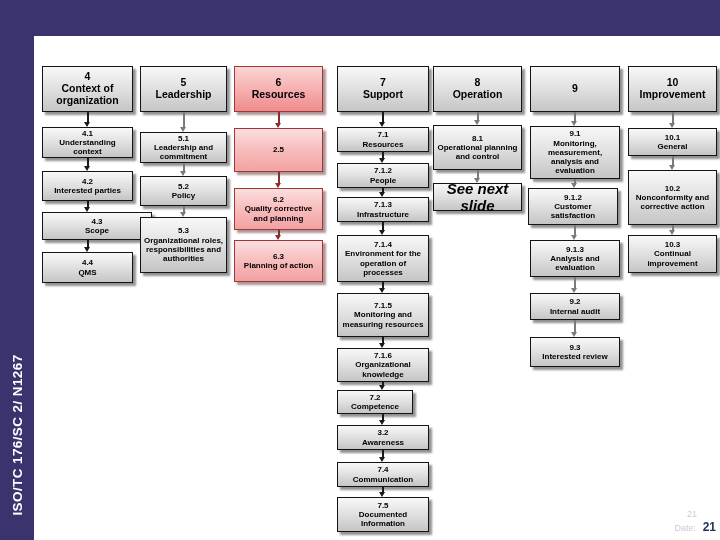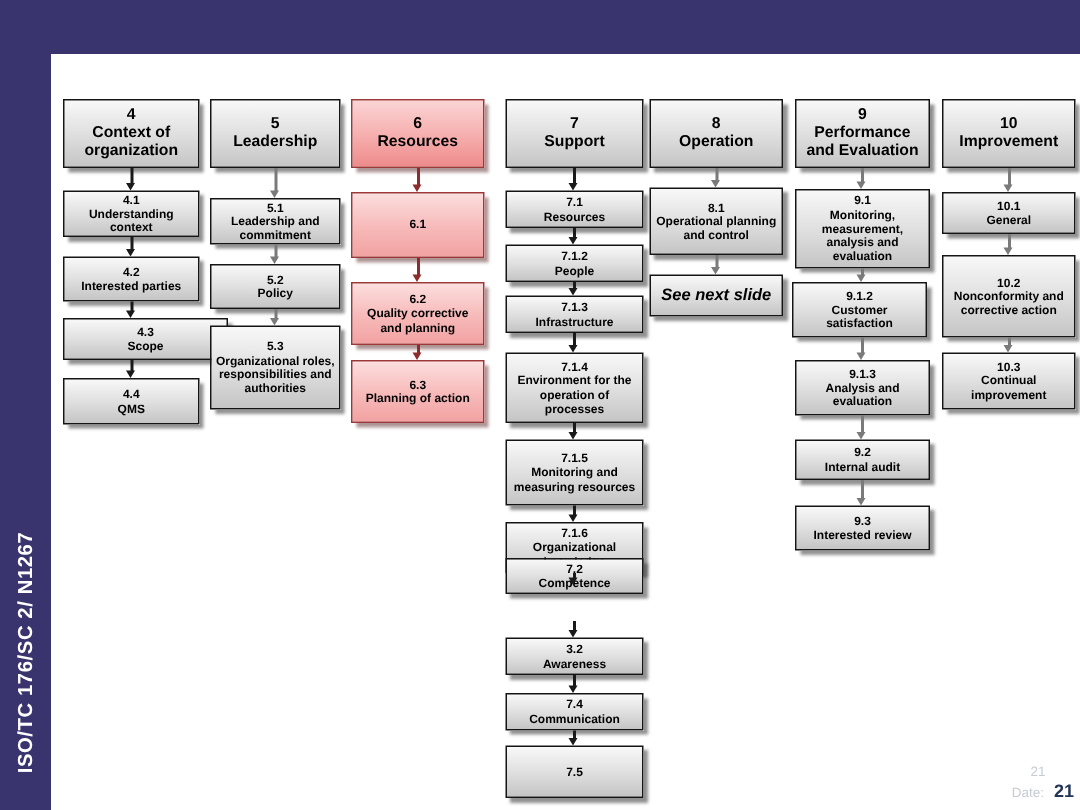--- a/index.html
+++ b/index.html
@@ -27,21 +27,21 @@
     background:linear-gradient(180deg,#fbd4d4 0%,#f6adad 55%,#ee8b8b 100%);
     border:1px solid #9c3838;box-shadow:3px 3px 2px rgba(95,45,45,.5);
   }
   .pink-light{
     background:linear-gradient(180deg,#fcdede 0%,#f7b9b9 55%,#f2a2a2 100%);
     border:1px solid #9c3838;box-shadow:3px 3px 2px rgba(95,45,45,.5);
   }
   .head{font-size:10.5px;line-height:1.12}
   .sub{font-size:8px;line-height:1.16}
   .bnum,.blabel{display:block;width:100%}
-  .italic .blabel{font-style:italic;font-size:11px}
+  .italic .blabel{font-style:italic;font-size:15px}
   .arrow{position:absolute;width:7px}
   .arrow::before{content:"";position:absolute;left:2.5px;top:0;bottom:4px;width:2px;background:currentColor}
   .arrow::after{content:"";position:absolute;left:0;bottom:0;width:0;height:0;
     border-left:3.5px solid transparent;border-right:3.5px solid transparent;border-top:5px solid currentColor}
   .a-black{color:#1a1a1a}
   .a-gray{color:#7a7a7a}
   .a-red{color:#8d2c2c}
   .f-top{position:absolute;top:509px;right:23px;font-size:9px;color:#c7cbd4}
   .f-date{position:absolute;top:523px;right:24px;font-size:9px;color:#c7cbd4}
   .f-num{position:absolute;top:520px;right:4px;font-size:12px;font-weight:bold;color:#24355a}
@@ -91,21 +91,21 @@
   <div class="box gray sub" style="left:140px;top:217px;width:87px;height:56px">
     <div class="bnum">5.3</div>
     <div class="blabel">Organizational roles, responsibilities and authorities</div>
   </div>
 
   <div class="box pink head" style="left:234px;top:66px;width:89px;height:46px">
     <div class="bnum">6</div>
     <div class="blabel">Resources</div>
   </div>
   <div class="box pink-light sub" style="left:234px;top:128px;width:89px;height:44px">
-    <div class="bnum">6.1</div>
+    <div class="bnum">2.5</div>
   </div>
   <div class="box pink-light sub" style="left:234px;top:188px;width:89px;height:42px">
     <div class="bnum">6.2</div>
     <div class="blabel">Quality corrective and planning</div>
   </div>
   <div class="box pink-light sub" style="left:234px;top:240px;width:89px;height:42px">
     <div class="bnum">6.3</div>
     <div class="blabel">Planning of action</div>
   </div>
 
@@ -130,52 +130,52 @@
     <div class="blabel">Environment for the operation of processes</div>
   </div>
   <div class="box gray sub" style="left:337px;top:293px;width:92px;height:44px">
     <div class="bnum">7.1.5</div>
     <div class="blabel">Monitoring and measuring resources</div>
   </div>
   <div class="box gray sub" style="left:337px;top:348px;width:92px;height:34px">
     <div class="bnum">7.1.6</div>
     <div class="blabel">Organizational knowledge</div>
   </div>
-  <div class="box gray sub" style="left:337px;top:372px;width:92px;height:24px">
+  <div class="box gray sub" style="left:337px;top:390px;width:76px;height:24px">
     <div class="bnum">7.2</div>
     <div class="blabel">Competence</div>
   </div>
   <div class="box gray sub" style="left:337px;top:425px;width:92px;height:25px">
     <div class="bnum">3.2</div>
     <div class="blabel">Awareness</div>
   </div>
   <div class="box gray sub" style="left:337px;top:462px;width:92px;height:25px">
     <div class="bnum">7.4</div>
     <div class="blabel">Communication</div>
   </div>
   <div class="box gray sub" style="left:337px;top:497px;width:92px;height:35px">
     <div class="bnum">7.5</div>
+    <div class="blabel">Documented Information</div>
   </div>
 
   <div class="box gray head" style="left:433px;top:66px;width:89px;height:46px">
     <div class="bnum">8</div>
     <div class="blabel">Operation</div>
   </div>
   <div class="box gray sub" style="left:433px;top:125px;width:89px;height:45px">
     <div class="bnum">8.1</div>
     <div class="blabel">Operational planning and control</div>
   </div>
   <div class="box gray sub italic" style="left:433px;top:183px;width:89px;height:28px">
     <div class="bnum"></div>
     <div class="blabel">See next slide</div>
   </div>
 
   <div class="box gray head" style="left:530px;top:66px;width:90px;height:46px">
     <div class="bnum">9</div>
-    <div class="blabel">Performance and Evaluation</div>
   </div>
   <div class="box gray sub" style="left:530px;top:126px;width:90px;height:53px">
     <div class="bnum">9.1</div>
     <div class="blabel">Monitoring, measurement, analysis and evaluation</div>
   </div>
   <div class="box gray sub" style="left:528px;top:188px;width:90px;height:37px">
     <div class="bnum">9.1.2</div>
     <div class="blabel">Customer satisfaction</div>
   </div>
   <div class="box gray sub" style="left:530px;top:240px;width:90px;height:37px">

